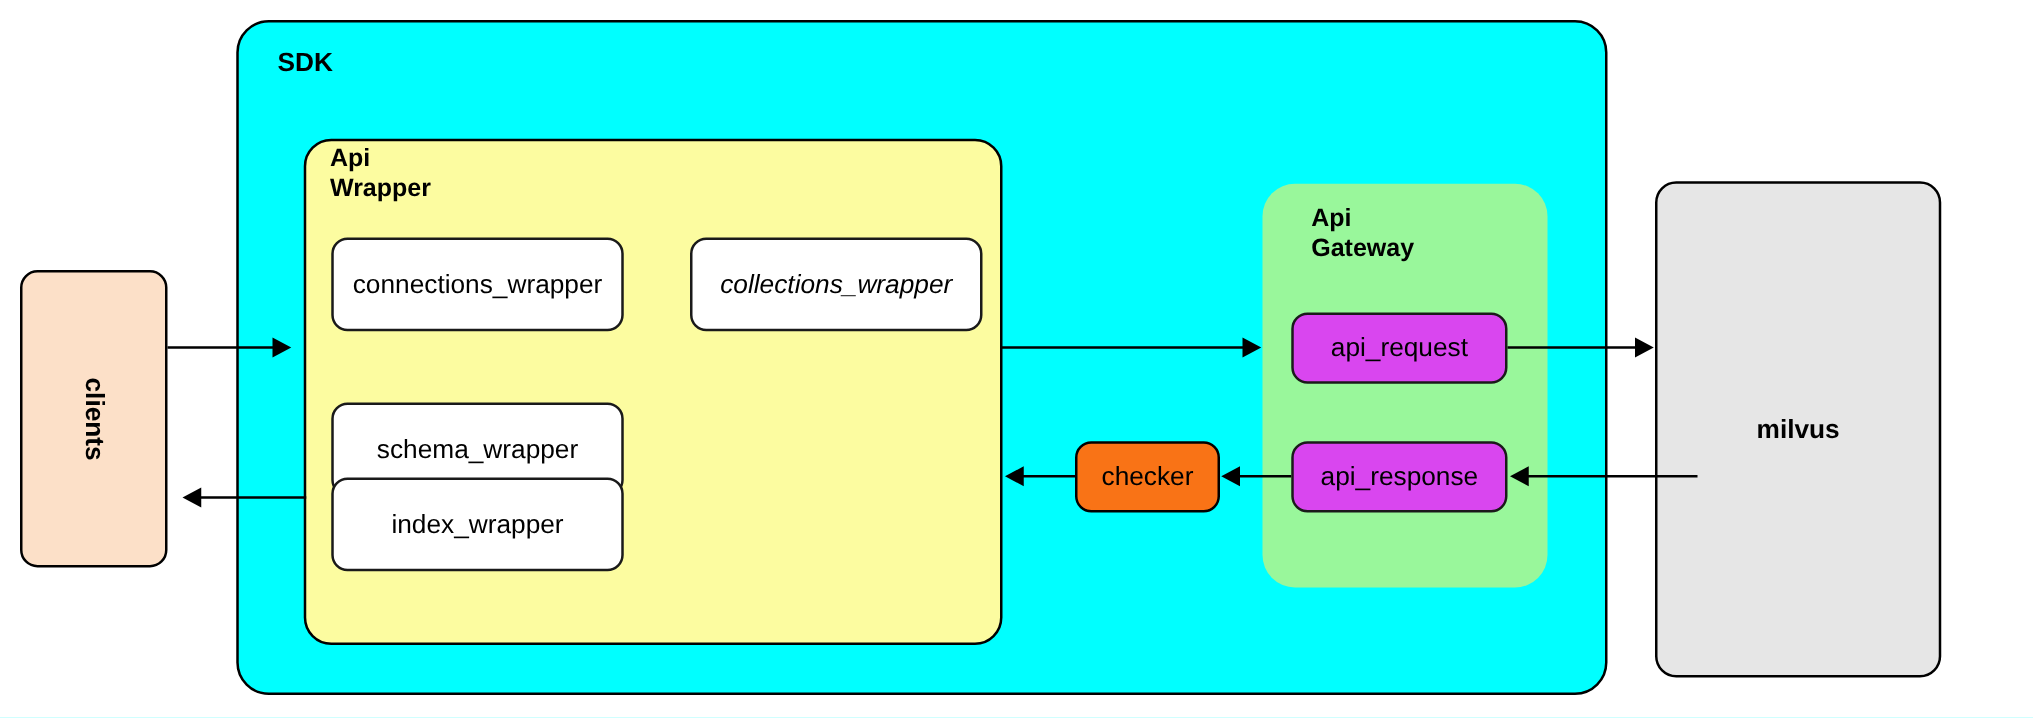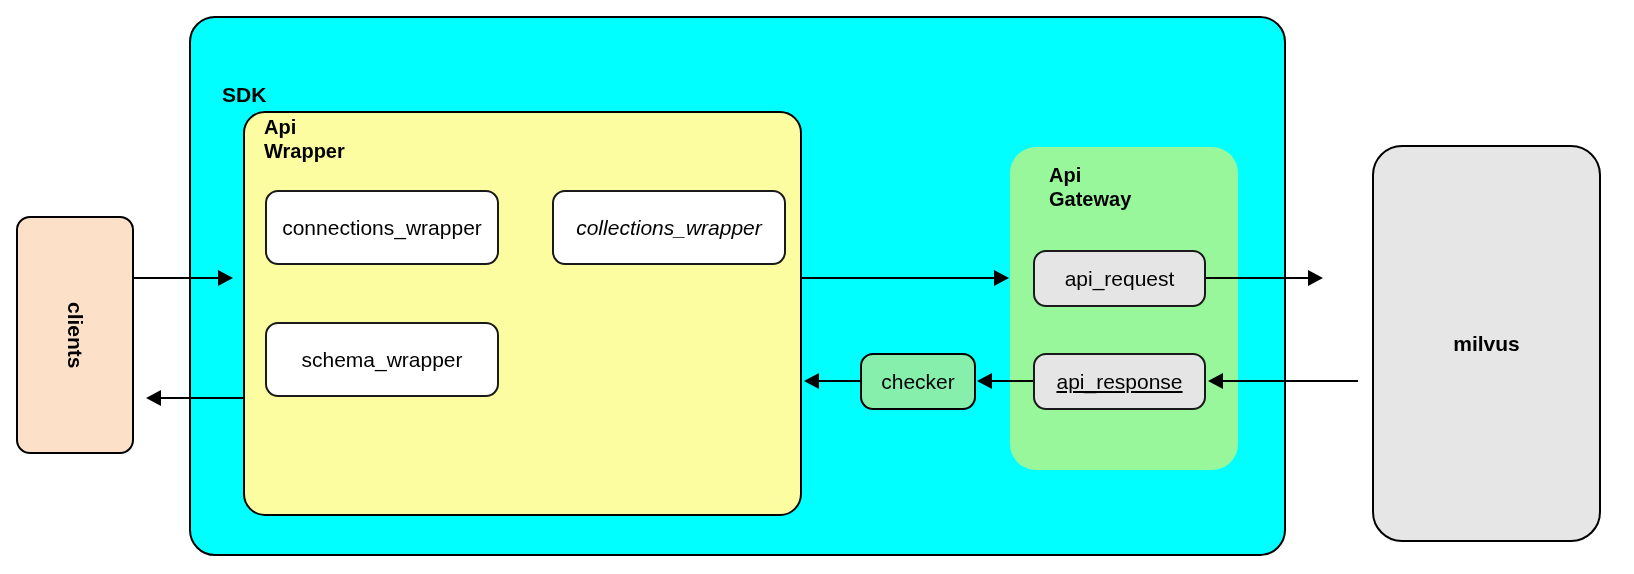--- a/index.html
+++ b/index.html
@@ -43,21 +43,20 @@
     top: 16px;
     width: 1097px;
     height: 540px;
     background: #00ffff;
     border-radius: 26px;
   }
   #sdk-title {
     left: 222px;
     top: 39px;
     font-size: 21px;
-    margin-top: 44px;
   }
 
   
   #api-wrapper-box {
     left: 243px;
     top: 111px;
     width: 559px;
     height: 405px;
     background: #fcfca0;
     border-radius: 22px;
@@ -99,42 +98,42 @@
     border-radius: 26px;
   }
   #api-gateway-title {
     left: 1049px;
     top: 164px;
     font-size: 20px;
   }
   .gw-item {
     position: absolute;
     box-sizing: border-box;
-    background: #e5e5e5;
+    background: #d946ef;
     border: 2px solid #1a1a1a;
     border-radius: 13px;
     display: flex;
     align-items: center;
     justify-content: center;
     font-size: 21px;
     color: #000000;
     left: 1033px;
     width: 173px;
     height: 57px;
   }
   #gw-request  { top: 250px; }
-  #gw-response { top: 353px; text-decoration: underline; }
+  #gw-response { top: 353px; }
 
   
   #checker-box {
     left: 860px;
     top: 353px;
     width: 116px;
     height: 57px;
-    background: #86efac;
+    background: #f97316;
     border-radius: 13px;
     font-size: 21px;
   }
 
   
   #clients-box {
     left: 16px;
     top: 216px;
     width: 118px;
     height: 238px;
@@ -150,24 +149,23 @@
     white-space: nowrap;
   }
 
   
   #milvus-box {
     left: 1324px;
     top: 145px;
     width: 229px;
     height: 397px;
     background: #e6e6e6;
-    border-radius: 30px;
+    border-radius: 17px;
     font-size: 21px;
     font-weight: bold;
-    margin-left: 48px;
   }
 
   
   .conn {
     position: absolute;
     height: 0;
     border-top: 2px solid #000000;
   }
   .arrowhead {
     position: absolute;
@@ -191,20 +189,21 @@
   <div class="box" id="sdk-box"></div>
   <div class="label-tl" id="sdk-title">SDK</div>
 
   <div class="box" id="api-wrapper-box"></div>
   <div class="label-tl" id="api-wrapper-title">Api
 Wrapper</div>
 
   <div class="wrapper-item wc-left wr-1">connections_wrapper</div>
   <div class="wrapper-item wc-right wr-1">collections_wrapper</div>
   <div class="wrapper-item wc-left wr-2">schema_wrapper</div>
+  <div class="wrapper-item wc-left wr-3">index_wrapper</div>
 
   <div class="box" id="api-gateway-box"></div>
   <div class="label-tl" id="api-gateway-title">Api
 Gateway</div>
 
   <div class="gw-item" id="gw-request">api_request</div>
   <div class="gw-item" id="gw-response">api_response</div>
 
   <div class="box" id="checker-box">checker</div>
 

